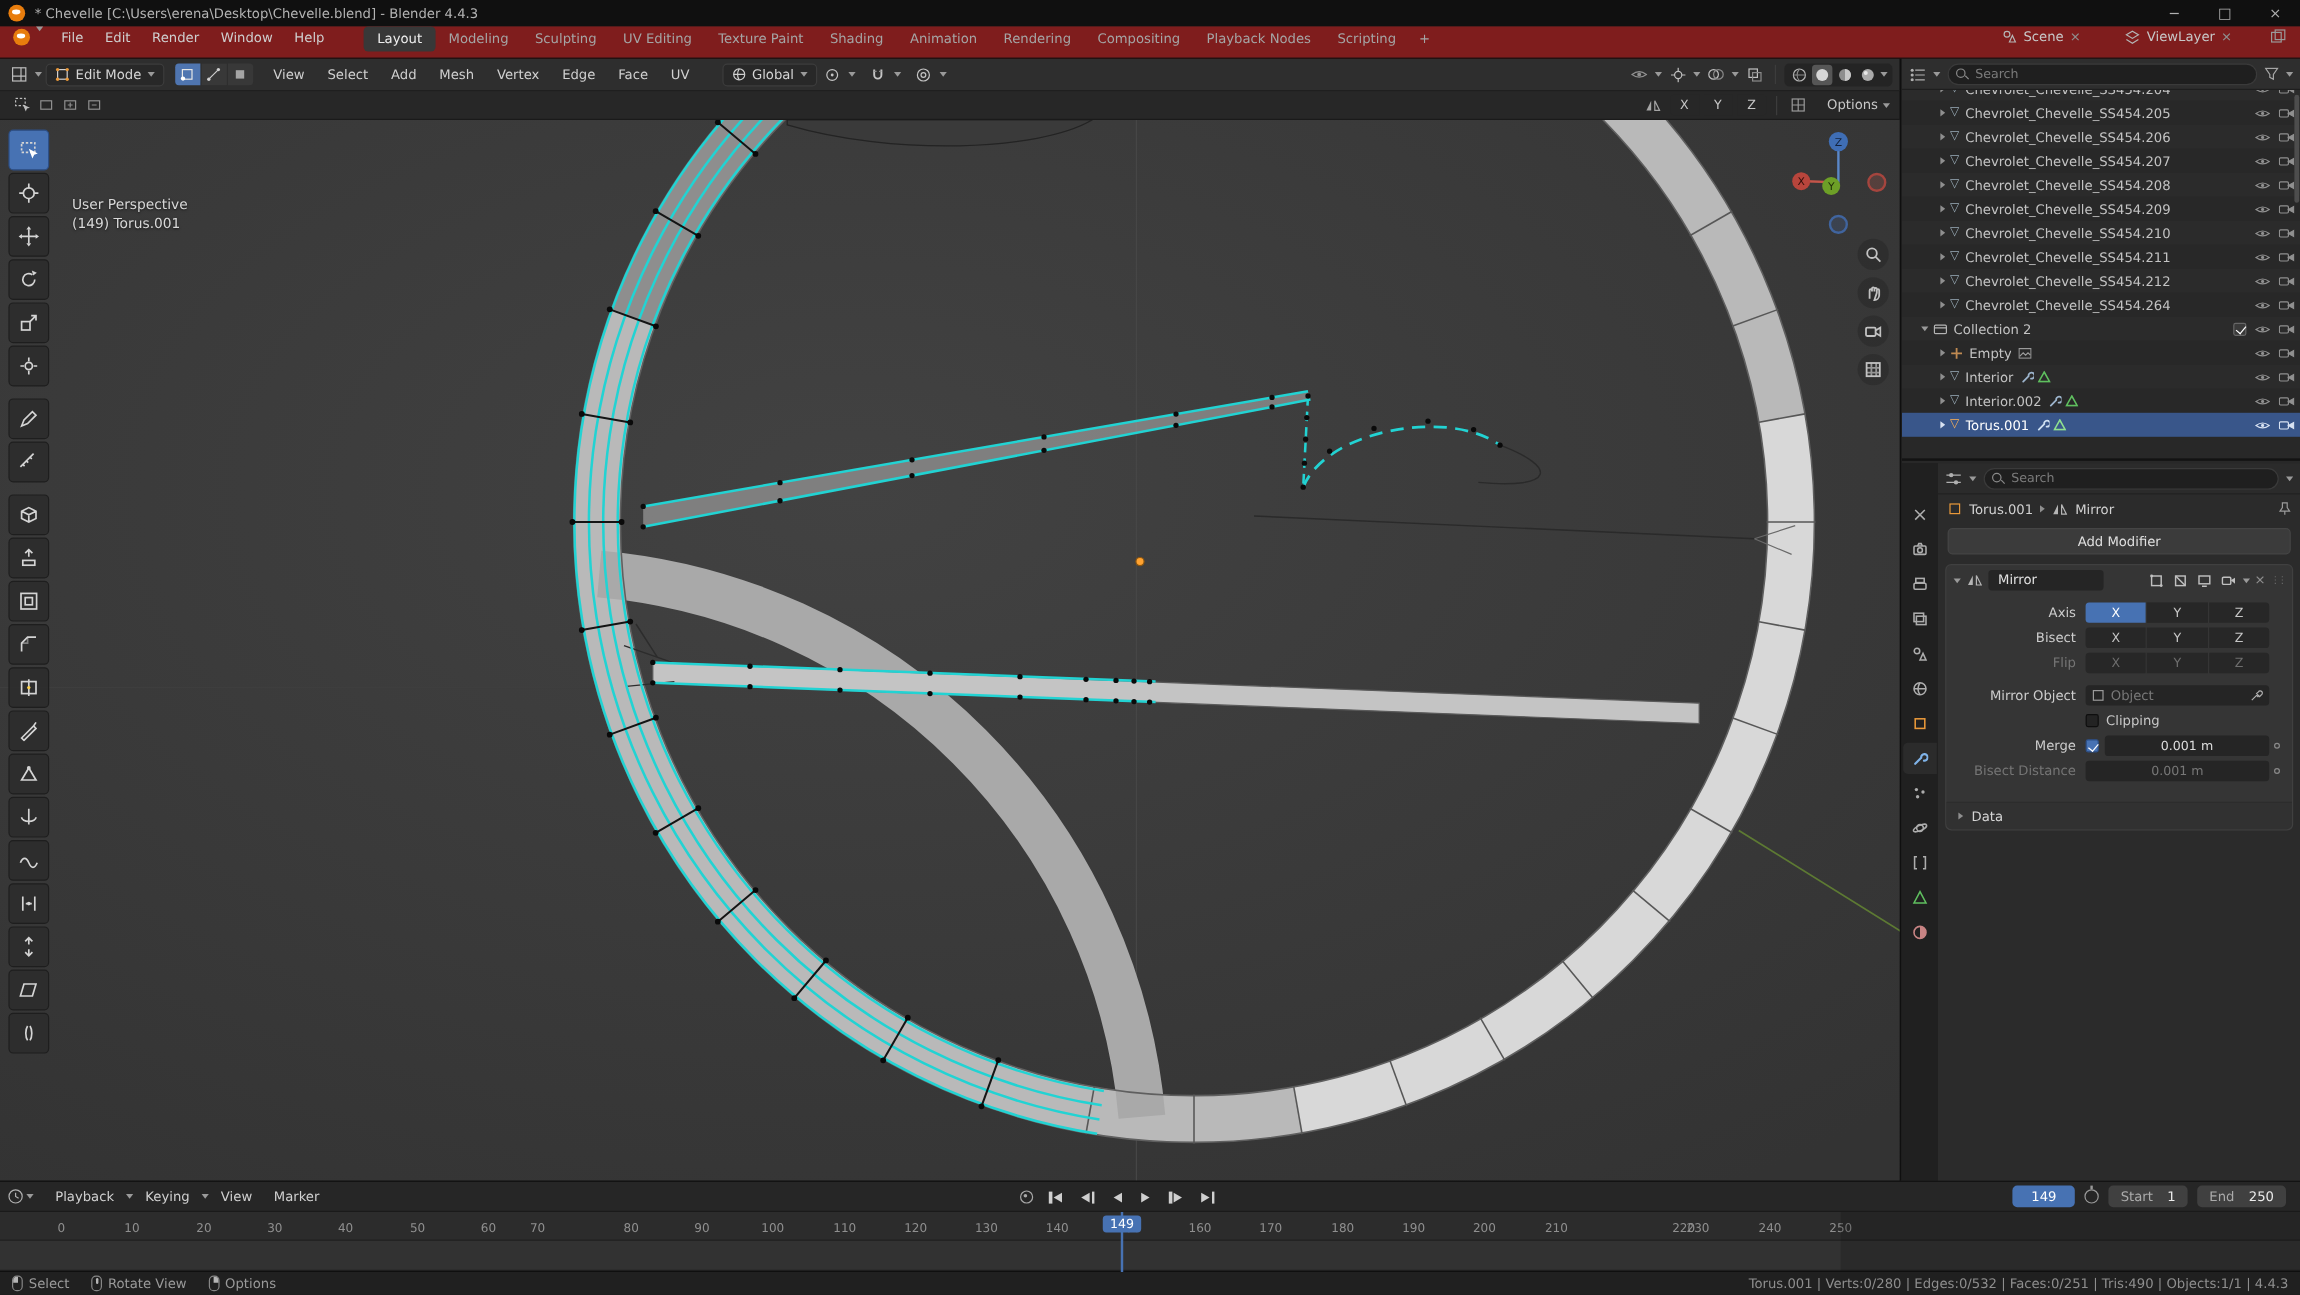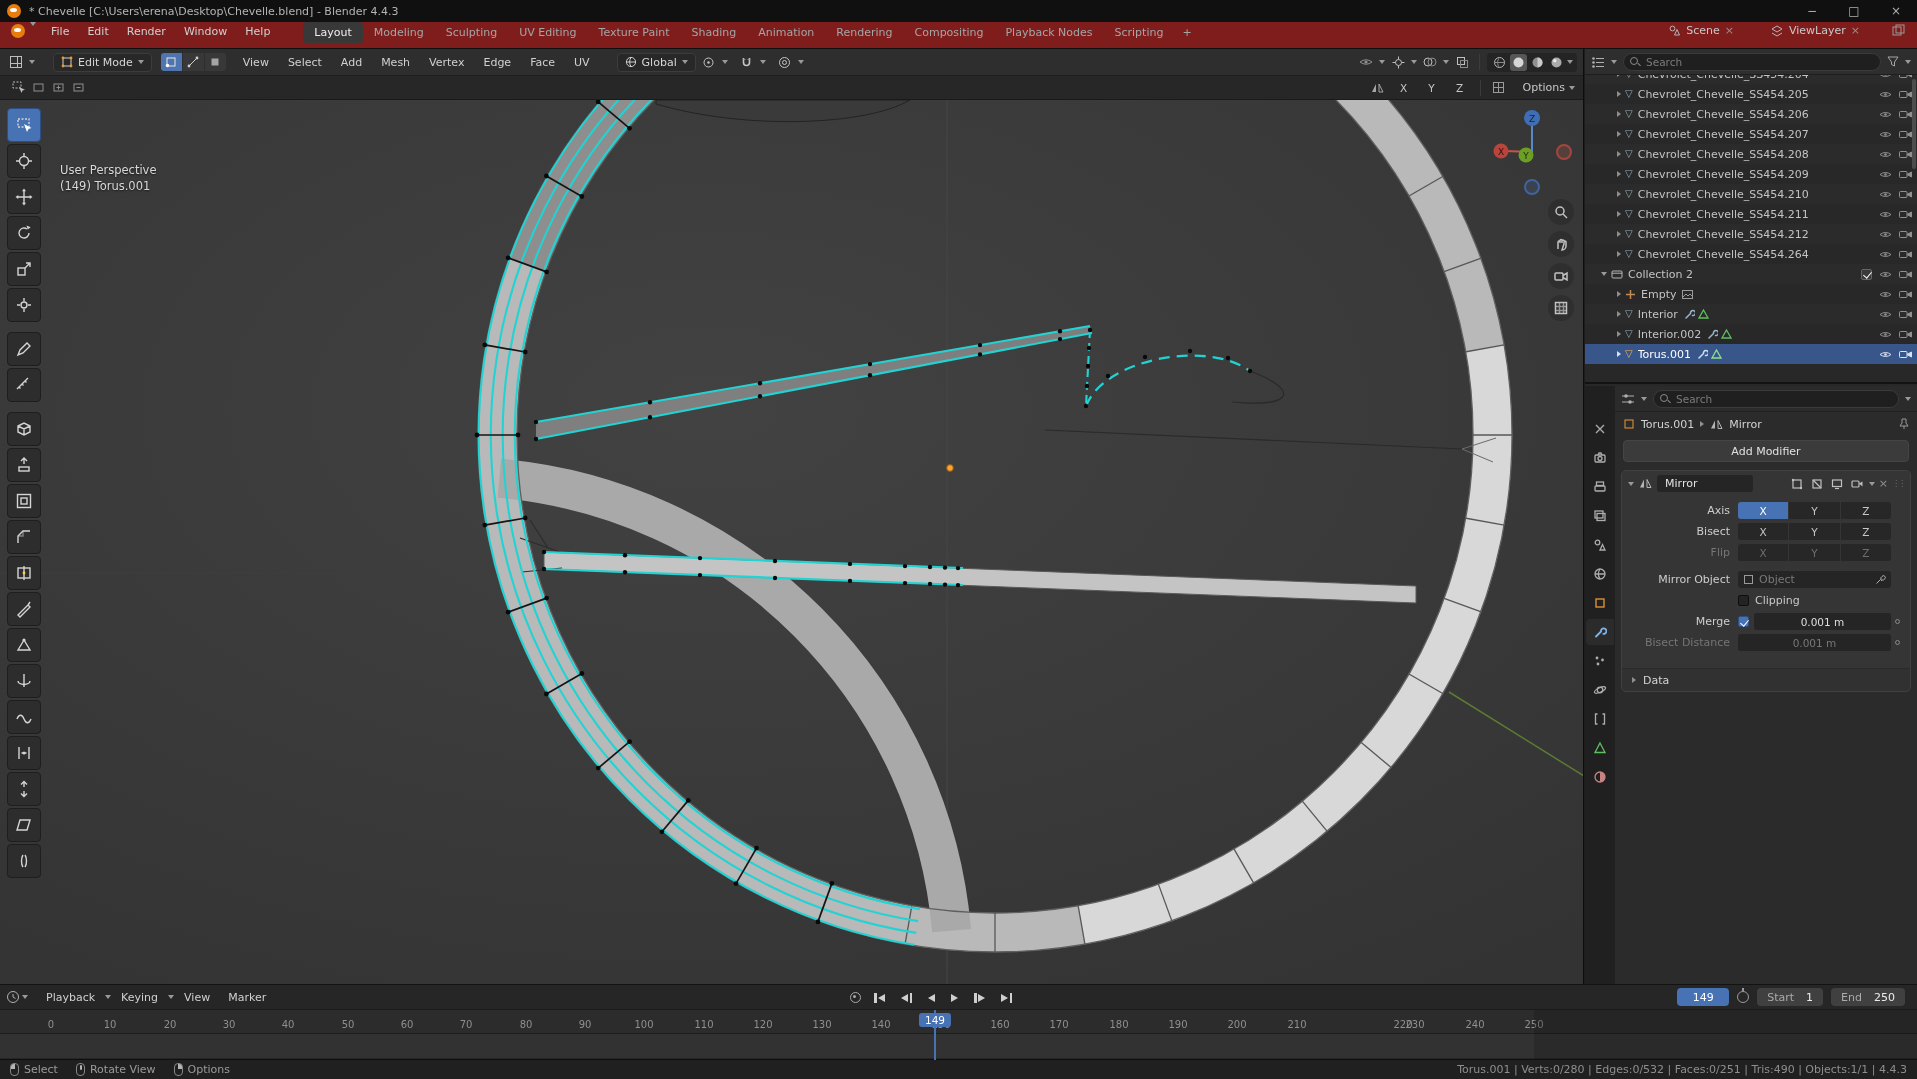--- a/index.html
+++ b/index.html
@@ -225,21 +225,21 @@
 <div class="viewport">
 
   <div class="vp-header">
     <span class="hicon">
       <svg width="14" height="14">
           <rect x="1.5" y="1.5" width="11" height="11" stroke="#bdbdbd" fill="none"></rect>
           <path d="M1.5,8.5h11 M8.5,1.5v11" stroke="#bdbdbd"></path>
         </svg>
     </span>
     <span class="cd"></span>
-    <div class="dd" style="margin-left:15px">
+    <div class="dd" style="margin-left:0">
       <svg width="12" height="12">
           <rect x="2" y="2" width="8" height="8" stroke="#d0d0d0" fill="none"></rect>
           <circle cx="2" cy="2" r="1.4" fill="#e8983a"></circle>
           <circle cx="10" cy="2" r="1.4" fill="#e8983a"></circle>
           <circle cx="2" cy="10" r="1.4" fill="#e8983a"></circle>
           <circle cx="10" cy="10" r="1.4" fill="#e8983a"></circle>
         </svg>
       <span>Edit Mode</span>
       <span class="cd"></span>
     </div>
@@ -1322,21 +1322,21 @@
     </div>
   </div>
   <div class="tl-ruler">
     <span class="tick" style="left:51px">0</span>
     <span class="tick" style="left:110px">10</span>
     <span class="tick" style="left:170px">20</span>
     <span class="tick" style="left:229px">30</span>
     <span class="tick" style="left:288px">40</span>
     <span class="tick" style="left:348px">50</span>
     <span class="tick" style="left:407px">60</span>
-    <span class="tick" style="left:466px">70</span>
+    <span class="tick" style="left:448px">70</span>
     <span class="tick" style="left:526px">80</span>
     <span class="tick" style="left:585px">90</span>
     <span class="tick" style="left:644px">100</span>
     <span class="tick" style="left:704px">110</span>
     <span class="tick" style="left:763px">120</span>
     <span class="tick" style="left:822px">130</span>
     <span class="tick" style="left:881px">140</span>
     <span class="tick" style="left:941px">150</span>
     <span class="tick" style="left:1000px">160</span>
     <span class="tick" style="left:1059px">170</span>

